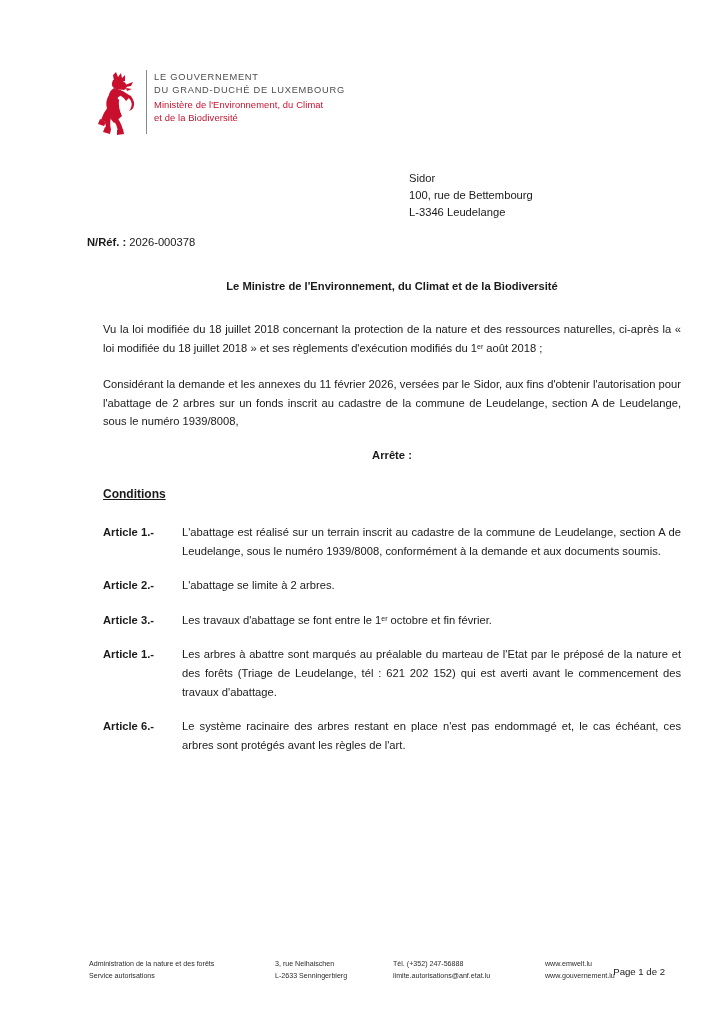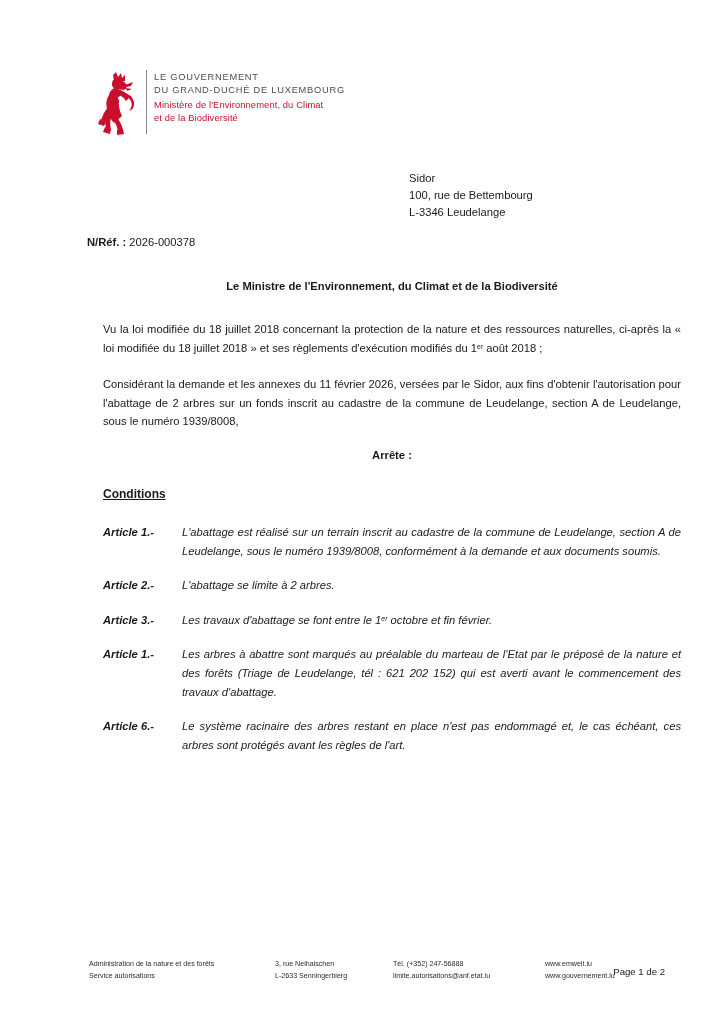--- a/index.html
+++ b/index.html
@@ -109,21 +109,20 @@
     font-weight: bold;
     font-size: 12px;
     text-decoration: underline;
     margin: 0 0 22px 0;
   }
 
   
   .article {
     display: flex;
     margin-bottom: 16px;
-    font-style: italic;
   }
   .article-label {
     flex: 0 0 79px;
     font-weight: bold;
     font-size: 11.2px;
     line-height: 18.6px;
   }
   .article-text {
     flex: 1 1 auto;
     font-size: 11.2px;

